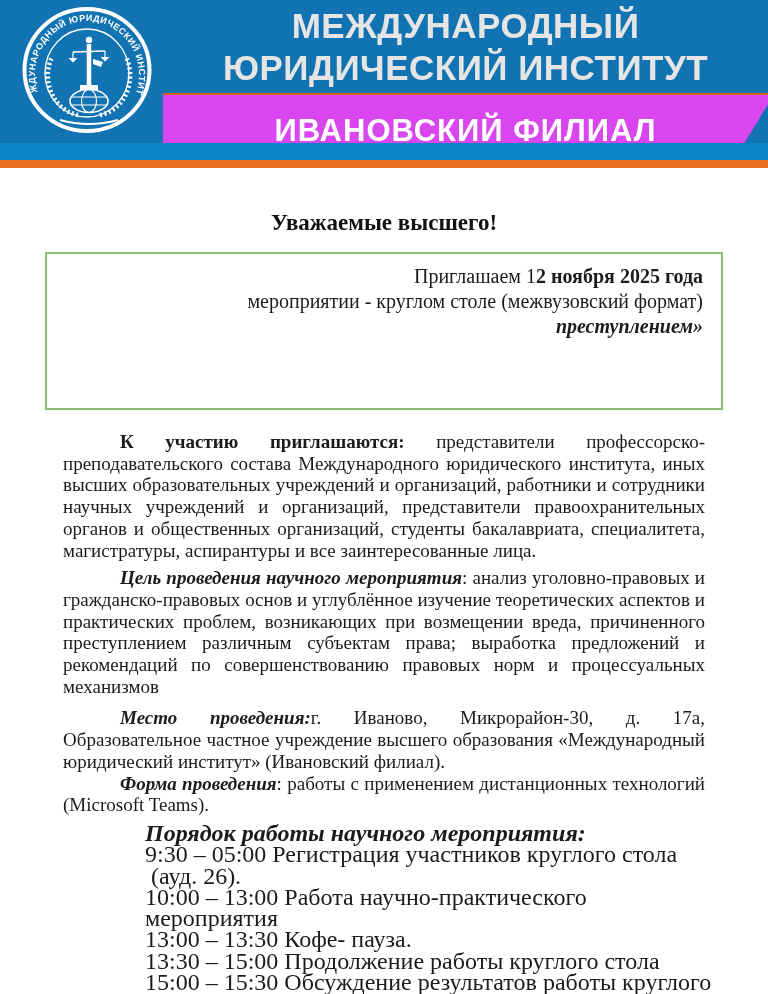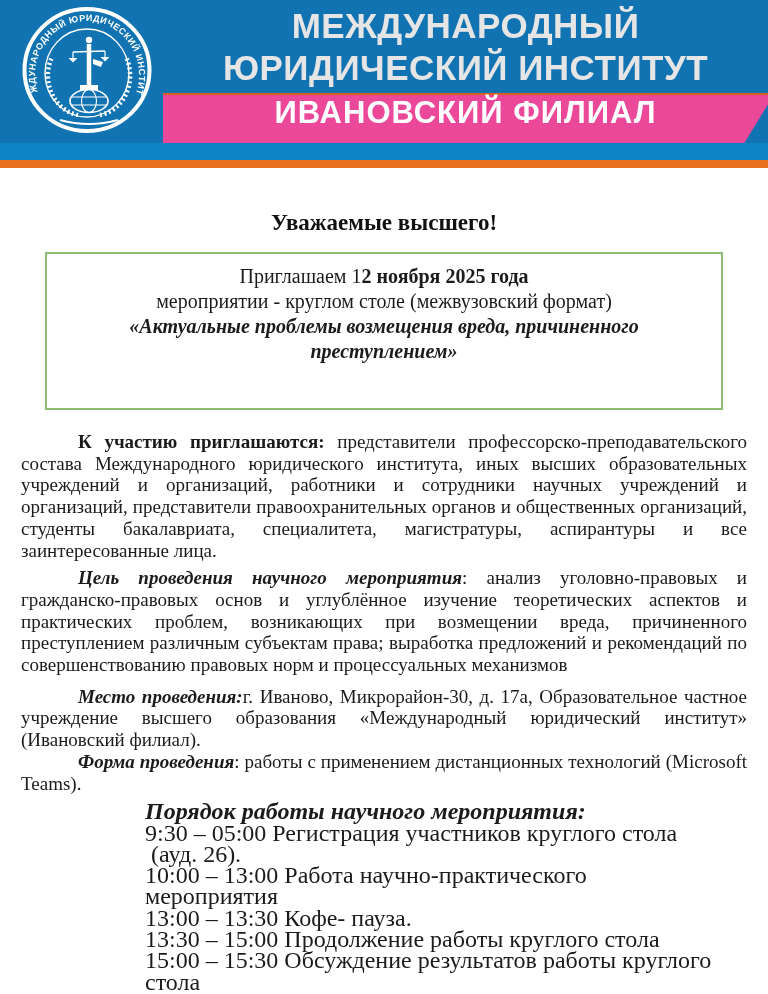--- a/index.html
+++ b/index.html
@@ -19,47 +19,47 @@
   .strip-orange { position:absolute; left:0; right:0; top:160px; height:8px;  background:#e8701e; }
 
   .institute-title {
     position:absolute; left:163px; top:5px; width:605px;
     text-align:center; color:#e5e5e5;
     font-family:"Liberation Sans", sans-serif;
     font-weight:700; font-size:35px; line-height:42px; letter-spacing:.5px;
   }
   .branch-band {
     position:absolute; left:163px; top:93px; width:605px; height:56px;
-    background:#ec4899;
+    background:#d946ef;
     border-top:2px solid #d9611c;
     box-sizing:border-box;
     clip-path: polygon(0 0, 100% 0, 100% 20%, 95.5% 100%, 0 100%);
-    display:flex; align-items:flex-start; justify-content:center;
+    display:flex; align-items:flex-end; justify-content:center;
   }
   .branch-band span {
     color:#ffffff; font-family:"Liberation Sans", sans-serif;
     font-weight:700; font-size:31px; letter-spacing:1px;
   }
   .logo { position:absolute; left:22px; top:7px; }
 
   
   .salutation {
     margin:42px 0 0; text-align:center;
     font-size:23px; font-weight:bold; color:#111;
   }
   .invite-box {
     margin:16px 45px 0; box-sizing:border-box;
     border:2px solid #8fbc74;
     min-height:158px; padding:10px 18px 0;
-    text-align:center; font-size:20px; line-height:25px;
+    text-align:right; font-size:20px; line-height:25px;
   }
   .invite-box .bi { font-weight:bold; font-style:italic; }
   .invite-box .b  { font-weight:bold; }
 
-  .content { padding:0 21px; font-size:19px; line-height:21.7px; text-align:justify; }
+  .content { padding:0 63px; font-size:19px; line-height:21.7px; text-align:justify; }
   .content p { margin:0; text-indent:57px; }
   .p1 { margin-top:21px !important; }
   .p2 { margin-top:6px  !important; }
   .p3 { margin-top:10px !important; }
   .lead-b  { font-weight:bold; }
   .lead-bi { font-weight:bold; font-style:italic; }
 
   .schedule {
     margin:7px 45px 0 145px;
     font-size:24px; line-height:21.3px; text-align:left;
@@ -118,21 +118,20 @@
     <div class="strip-orange"></div>
   </header>
 
   <main>
 
     <h1 class="salutation">Уважаемые высшего!</h1>
 
     <section class="invite-box">
       <div><span>Приглашаем 1</span><span class="b">2 ноября 2025 года</span></div>
       <div>мероприятии - круглом столе (межвузовский формат)</div>
-      <div class="bi">«Актуальные проблемы возмещения вреда, причиненного</div>
       <div class="bi">преступлением»</div>
     </section>
 
     <div class="content">
       <p class="p1"><span class="lead-b">К участию приглашаются:</span><span> представители профессорско-преподавательского состава Международного юридического института, иных высших образовательных учреждений и организаций, работники и сотрудники научных учреждений и организаций, представители правоохранительных органов и общественных организаций, студенты бакалавриата, специалитета, магистратуры, аспирантуры и все заинтересованные лица.</span></p>
 
       <p class="p2"><span class="lead-bi">Цель проведения научного мероприятия</span><span>: анализ уголовно-правовых и гражданско-правовых основ и углублённое изучение теоретических аспектов и практических проблем, возникающих при возмещении вреда, причиненного преступлением различным субъектам права; выработка предложений и рекомендаций по совершенствованию правовых норм и процессуальных механизмов</span></p>
 
       <p class="p3"><span class="lead-bi">Место проведения:</span><span>г. Иваново, Микрорайон-30, д. 17а, Образовательное частное учреждение высшего образования «Международный юридический институт» (Ивановский филиал).</span></p>
 

